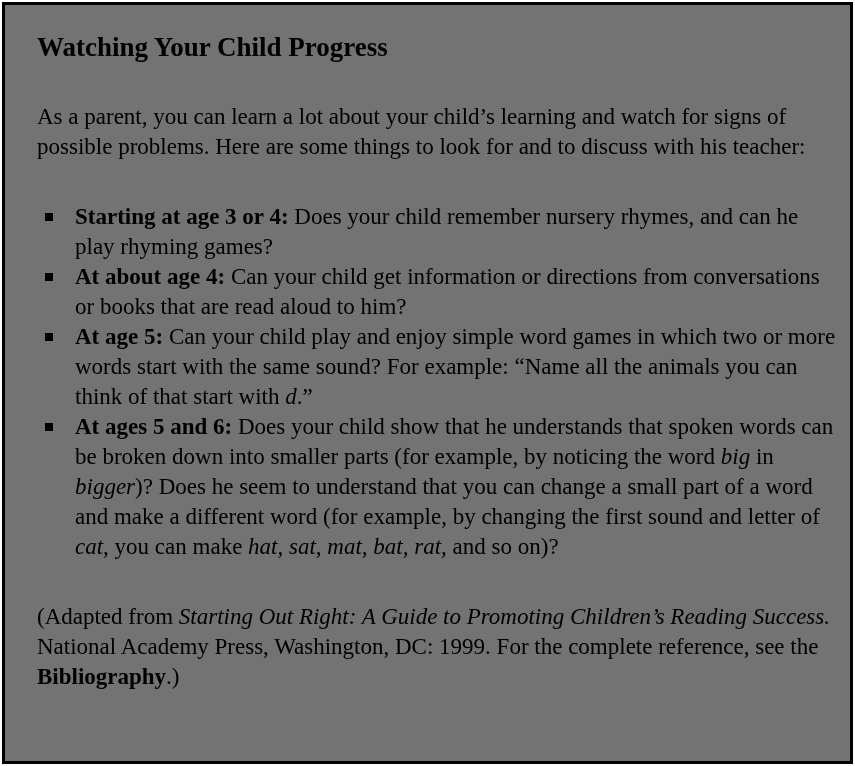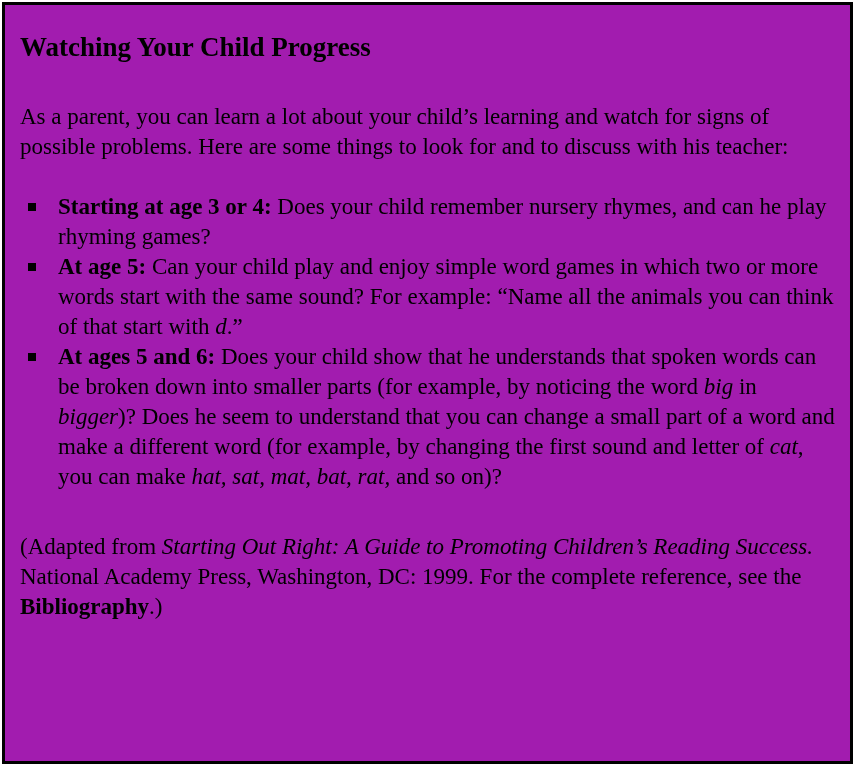--- a/index.html
+++ b/index.html
@@ -10,42 +10,42 @@
     height: 766px;
     overflow: hidden;
   }
   .doc-frame {
     position: absolute;
     left: 2px;
     top: 2px;
     right: 2px;
     bottom: 2px;
     border: 3px solid #000000;
-    background: #a21caf;
+    background: #737373;
     box-sizing: border-box;
-    padding: 10px 14px 0 15px;
+    padding: 10px 14px 0 32px;
     font-family: "Liberation Serif", "DejaVu Serif", serif;
     color: #000000;
     font-size: 23px;
     line-height: 30px;
   }
   .doc-title {
     font-size: 27px;
     line-height: 36px;
     font-weight: bold;
     margin: 14px 0 0 0;
     padding: 0;
   }
   .intro-para {
     margin: 37px 0 16px 0;
     padding: 0;
   }
   ul.checklist {
     list-style: none;
-    margin: 30px 0 0 0;
+    margin: 40px 0 0 0;
     padding: 0;
   }
   ul.checklist li {
     position: relative;
     padding-left: 38px;
     margin: 0;
   }
   .bullet-sq {
     position: absolute;
     left: 8px;
@@ -74,20 +74,24 @@
 
   <p class="intro-para">As a parent, you can learn a lot about your child’s learning and watch for signs of possible problems. Here are some things to look for and to discuss with his teacher:</p>
 
   <ul class="checklist">
     <li>
       <span class="bullet-sq"></span>
       <span class="lead">Starting at age 3 or 4:</span><span><span> Does your child remember nursery rhymes, and can he play rhyming games?</span></span>
     </li>
     <li>
       <span class="bullet-sq"></span>
+      <span class="lead">At about age 4:</span><span><span> Can your child get information or directions from conversations or books that are read aloud to him?</span></span>
+    </li>
+    <li>
+      <span class="bullet-sq"></span>
       <span class="lead">At age 5:</span><span><span> Can your child play and enjoy simple word games in which two or more words start with the same sound? For example: “Name all the animals you can think of that start with </span><span class="i">d</span><span>.”</span></span>
     </li>
     <li>
       <span class="bullet-sq"></span>
       <span class="lead">At ages 5 and 6:</span><span><span> Does your child show that he understands that spoken words can be broken down into smaller parts (for example, by noticing the word </span><span class="i">big</span><span> in </span><span class="i">bigger</span><span>)? Does he seem to understand that you can change a small part of a word and make a different word (for example, by changing the first sound and letter of </span><span class="i">cat</span><span>, you can make </span><span class="i">hat, sat, mat, bat, rat,</span><span> and so on)?</span></span>
     </li>
   </ul>
 
   <p class="footer-para"><span>(Adapted from </span><span class="i">Starting Out Right: A Guide to Promoting Children’s Reading Success.</span><span> National Academy Press, Washington, DC: 1999. For the complete reference, see the </span><span class="b">Bibliography</span><span>.)</span></p>
 

